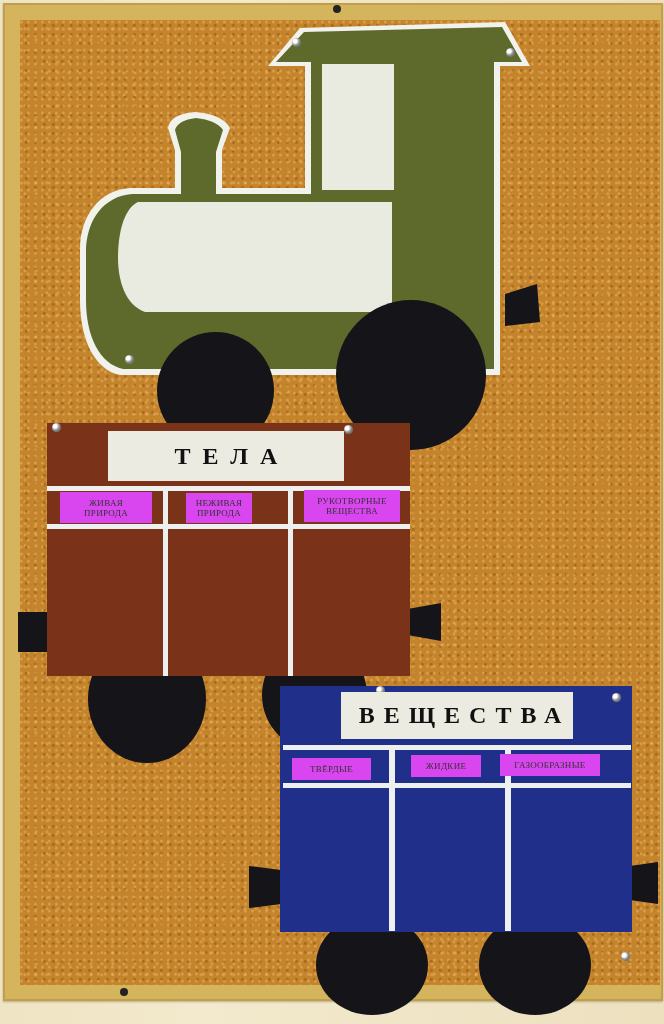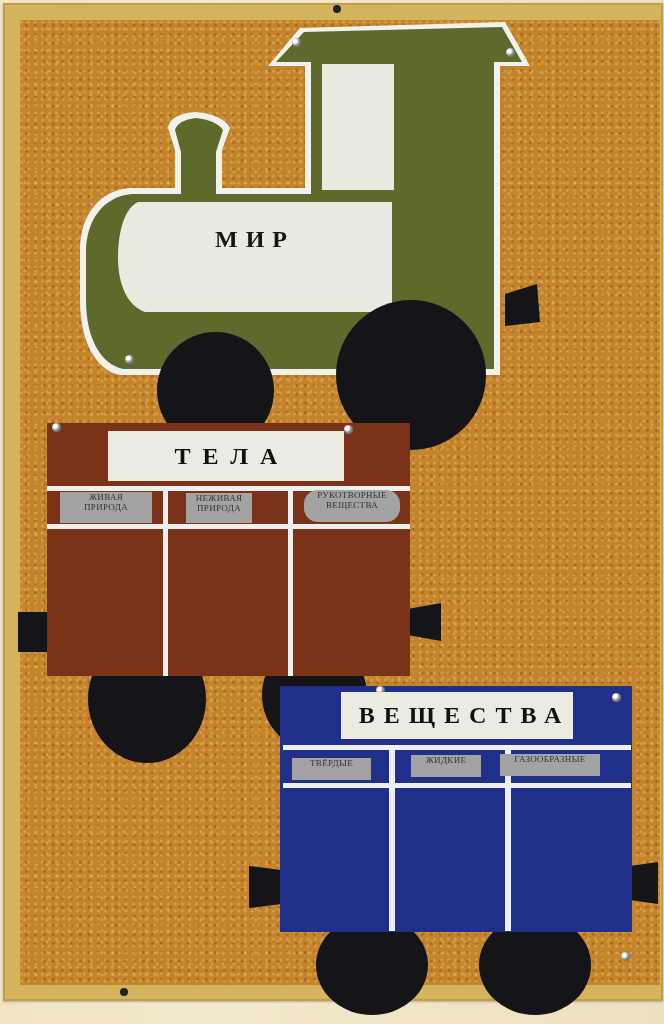--- a/index.html
+++ b/index.html
@@ -13,21 +13,21 @@
       radial-gradient(circle at 70% 60%, rgba(120,60,10,.35) 0 1px, transparent 2px),
       radial-gradient(circle at 45% 80%, rgba(255,210,140,.3) 0 1px, transparent 2px);
     background-size:7px 7px, 9px 9px, 11px 11px;}
   .hole{position:absolute;width:8px;height:8px;border-radius:50%;background:#222;}
   .pin{position:absolute;width:9px;height:9px;border-radius:50%;background:radial-gradient(circle at 35% 35%,#fff 0 2px,#bbb 3px,#777 5px);}
   .abs{position:absolute;}
   .wheel{position:absolute;border-radius:50%;background:#151418;}
   .buffer{position:absolute;background:#151418;}
   .label{position:absolute;background:#ecebe2;display:flex;align-items:center;justify-content:center;text-align:right;color:#111;font-weight:bold;}
   .strip{position:absolute;background:#eef0f0;}
-  .smalllab{position:absolute;background:#a3a3a3;display:flex;align-items:flex-start;justify-content:center;text-align:center;color:#333;font-size:9px;line-height:10px;font-family:"Liberation Serif",serif;letter-spacing:.3px;}
+  .smalllab{position:absolute;background:#d946ef;display:flex;align-items:center;justify-content:center;text-align:center;color:#333;font-size:9px;line-height:10px;font-family:"Liberation Serif",serif;letter-spacing:.3px;}
 </style>
 </head>
 <body>
 
 <div class="wall"></div>
 
 <div class="frame"></div>
 <div class="cork"></div>
 
 <div class="hole" style="left:333px;top:5px;"></div>
@@ -39,21 +39,20 @@
   <path d="M276,62 L304,32 L502,27 L522,62 L494,62 L494,369 L123,369 C100,364 86,337 86,300 L86,252 C86,220 104,196 132,194 L181,194 L181,152 L175,130 Q178,120 196,118 Q216,120 223,130 L216,152 L216,194 L311,194 L311,62 Z" fill="#5d6a2c"></path>
 
   <rect x="322" y="64" width="72" height="126" fill="#e9ebe1"></rect>
 
   <path d="M138,202 L392,202 L392,312 L145,312 C125,305 118,280 118,258 C118,230 125,208 138,202 Z" fill="#e9ebe1"></path>
 
   <path d="M505,294 L537,284 L540,322 L505,326 Z" fill="#151418"></path>
 </svg>
 
 <div class="abs" style="left:118px;top:224px;width:274px;text-align:center;font-size:24px;font-weight:bold;color:#161616;letter-spacing:1px;line-height:30px;">
-  <div style="letter-spacing:8px;">МИР</div>
 </div>
 
 <div class="pin" style="left:292px;top:38px;"></div>
 <div class="pin" style="left:506px;top:48px;"></div>
 <div class="pin" style="left:125px;top:355px;"></div>
 
 <div class="wheel" style="left:157px;top:332px;width:117px;height:117px;"></div>
 <div class="wheel" style="left:336px;top:300px;width:150px;height:150px;"></div>
 
 <div class="wheel" style="left:88px;top:635px;width:118px;height:128px;"></div>
@@ -77,21 +76,21 @@
       <div>ЖИВАЯ</div>
       <div>ПРИРОДА</div>
     </div>
 </div>
 <div class="smalllab" style="left:186px;top:493px;width:66px;height:30px;">
   <div>
       <div>НЕЖИВАЯ</div>
       <div>ПРИРОДА</div>
     </div>
 </div>
-<div class="smalllab" style="left:304px;top:490px;width:96px;height:32px;border-radius:14px;">
+<div class="smalllab" style="left:304px;top:490px;width:96px;height:32px;">
   <div>
       <div>РУКОТВОРНЫЕ</div>
       <div>ВЕЩЕСТВА</div>
     </div>
 </div>
 
 <div class="wheel" style="left:316px;top:915px;width:112px;height:100px;"></div>
 <div class="wheel" style="left:479px;top:915px;width:112px;height:100px;"></div>
 <div class="buffer" style="left:249px;top:866px;width:34px;height:42px;clip-path:polygon(0 0,100% 10%,100% 90%,0 100%);"></div>
 <div class="buffer" style="left:628px;top:862px;width:30px;height:42px;clip-path:polygon(0 10%,100% 0,100% 100%,0 90%);"></div>

